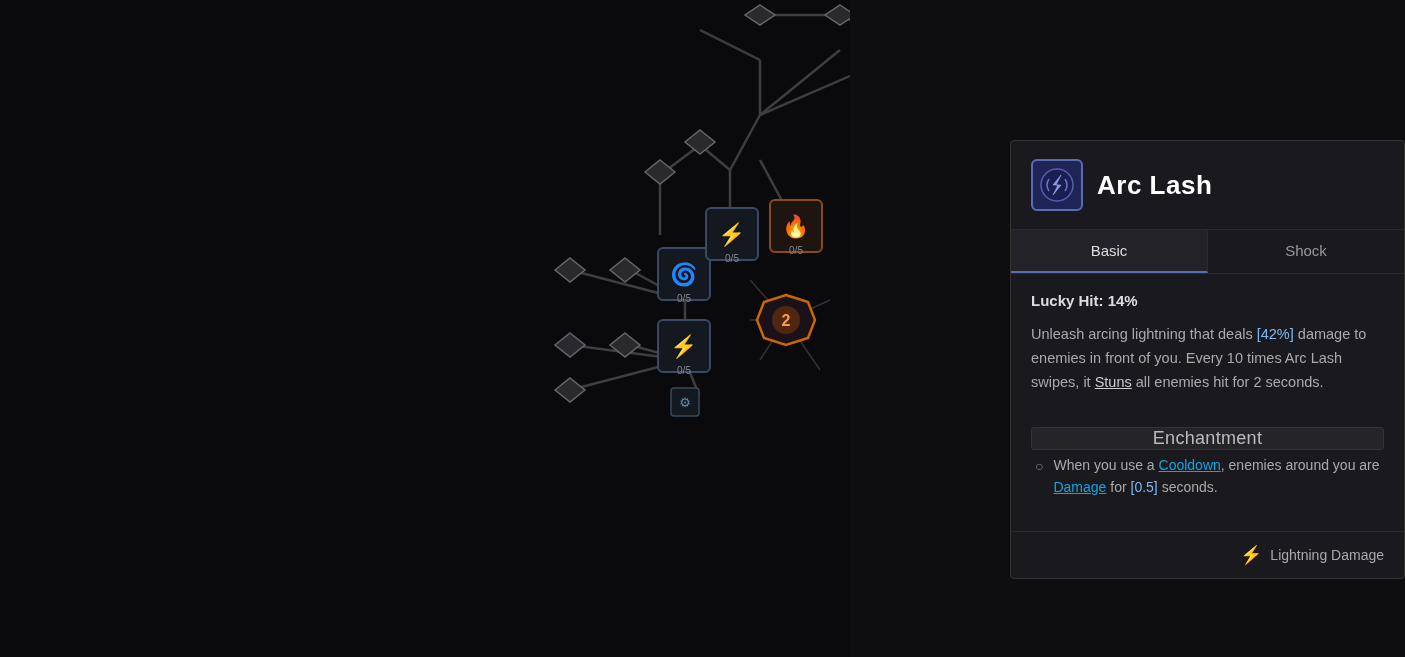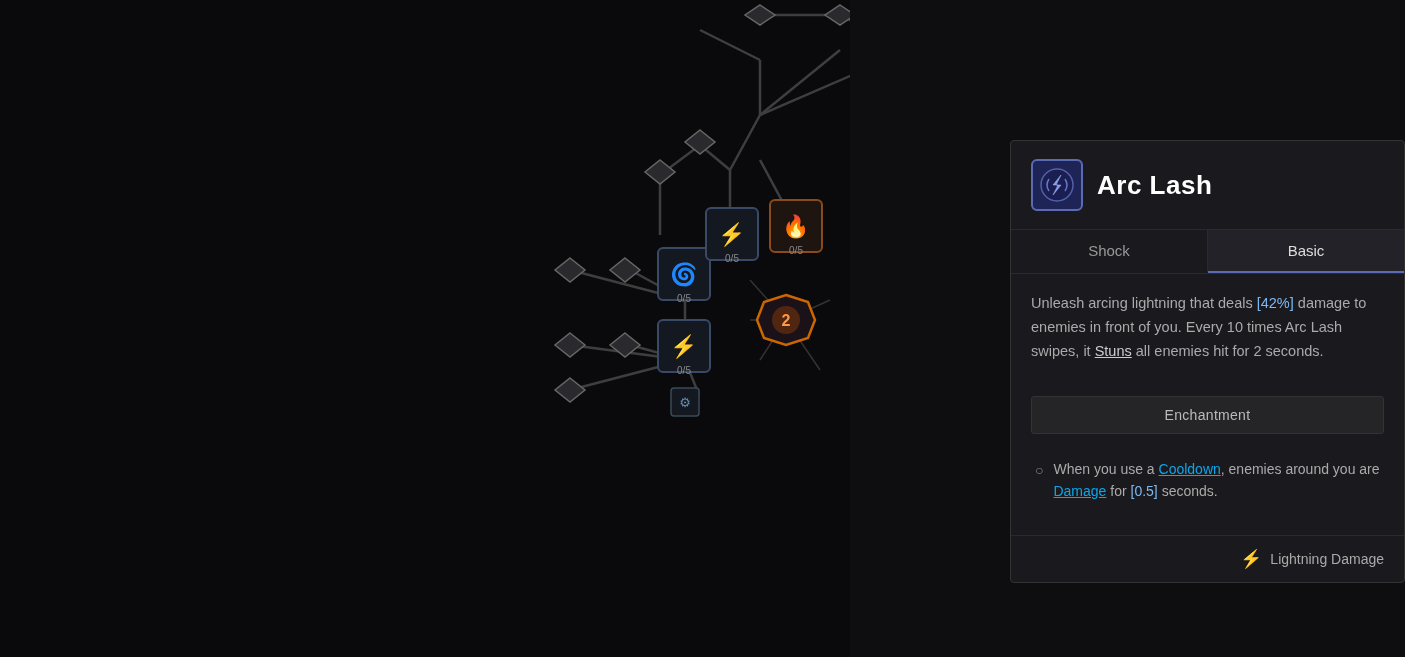--- a/index.html
+++ b/index.html
@@ -129,24 +129,24 @@
     .description .underline {
       text-decoration: underline;
       color: #ccc;
     }
 
     .enchantment-label {
       background: #252528;
       border: 1px solid #333;
       border-radius: 3px;
       text-align: center;
-      padding: 10px 0;
-      font-size: 14px;
+      padding: 0 0;
+      font-size: 18px;
       color: #bbb;
-      margin-bottom: 24px;
+      margin-bottom: 4px;
       letter-spacing: 0.3px;
     }
 
     .enchantment-list {
       list-style: none;
       padding: 0 4px;
       margin-bottom: 14px;
     }
 
     .enchantment-list li {
@@ -349,25 +349,29 @@
         <path d="M22 8 L14 18 L19 18 L14 28 L22 18 L17 18 Z" fill="#8899ee" stroke="#aabbff" stroke-width="0.5"></path>
 
         <path d="M10 12 Q6 18 10 24" stroke="#6677cc" stroke-width="1.5" fill="none"></path>
         <path d="M26 12 Q30 18 26 24" stroke="#6677cc" stroke-width="1.5" fill="none"></path>
       </svg>
     </div>
     <span class="skill-title">Arc Lash</span>
   </div>
 
   <div class="panel-tabs">
+    <button class="panel-tab active">Basic</button>
     <button class="panel-tab">Shock</button>
-    <button class="panel-tab active">Basic</button>
   </div>
 
   <div class="panel-body">
+    <div class="lucky-hit">
+      <span>Lucky Hit:</span>
+      <span>14%</span>
+    </div>
 
     <div class="description">
       Unleash arcing lightning that deals <span class="highlight">[42%]</span> damage to enemies in front of you. Every 10 times Arc Lash swipes, it <span class="underline">Stuns</span> all enemies hit for 2 seconds.
     </div>
 
     <div class="enchantment-label">Enchantment</div>
 
     <ul class="enchantment-list">
       <li>
         <span>

